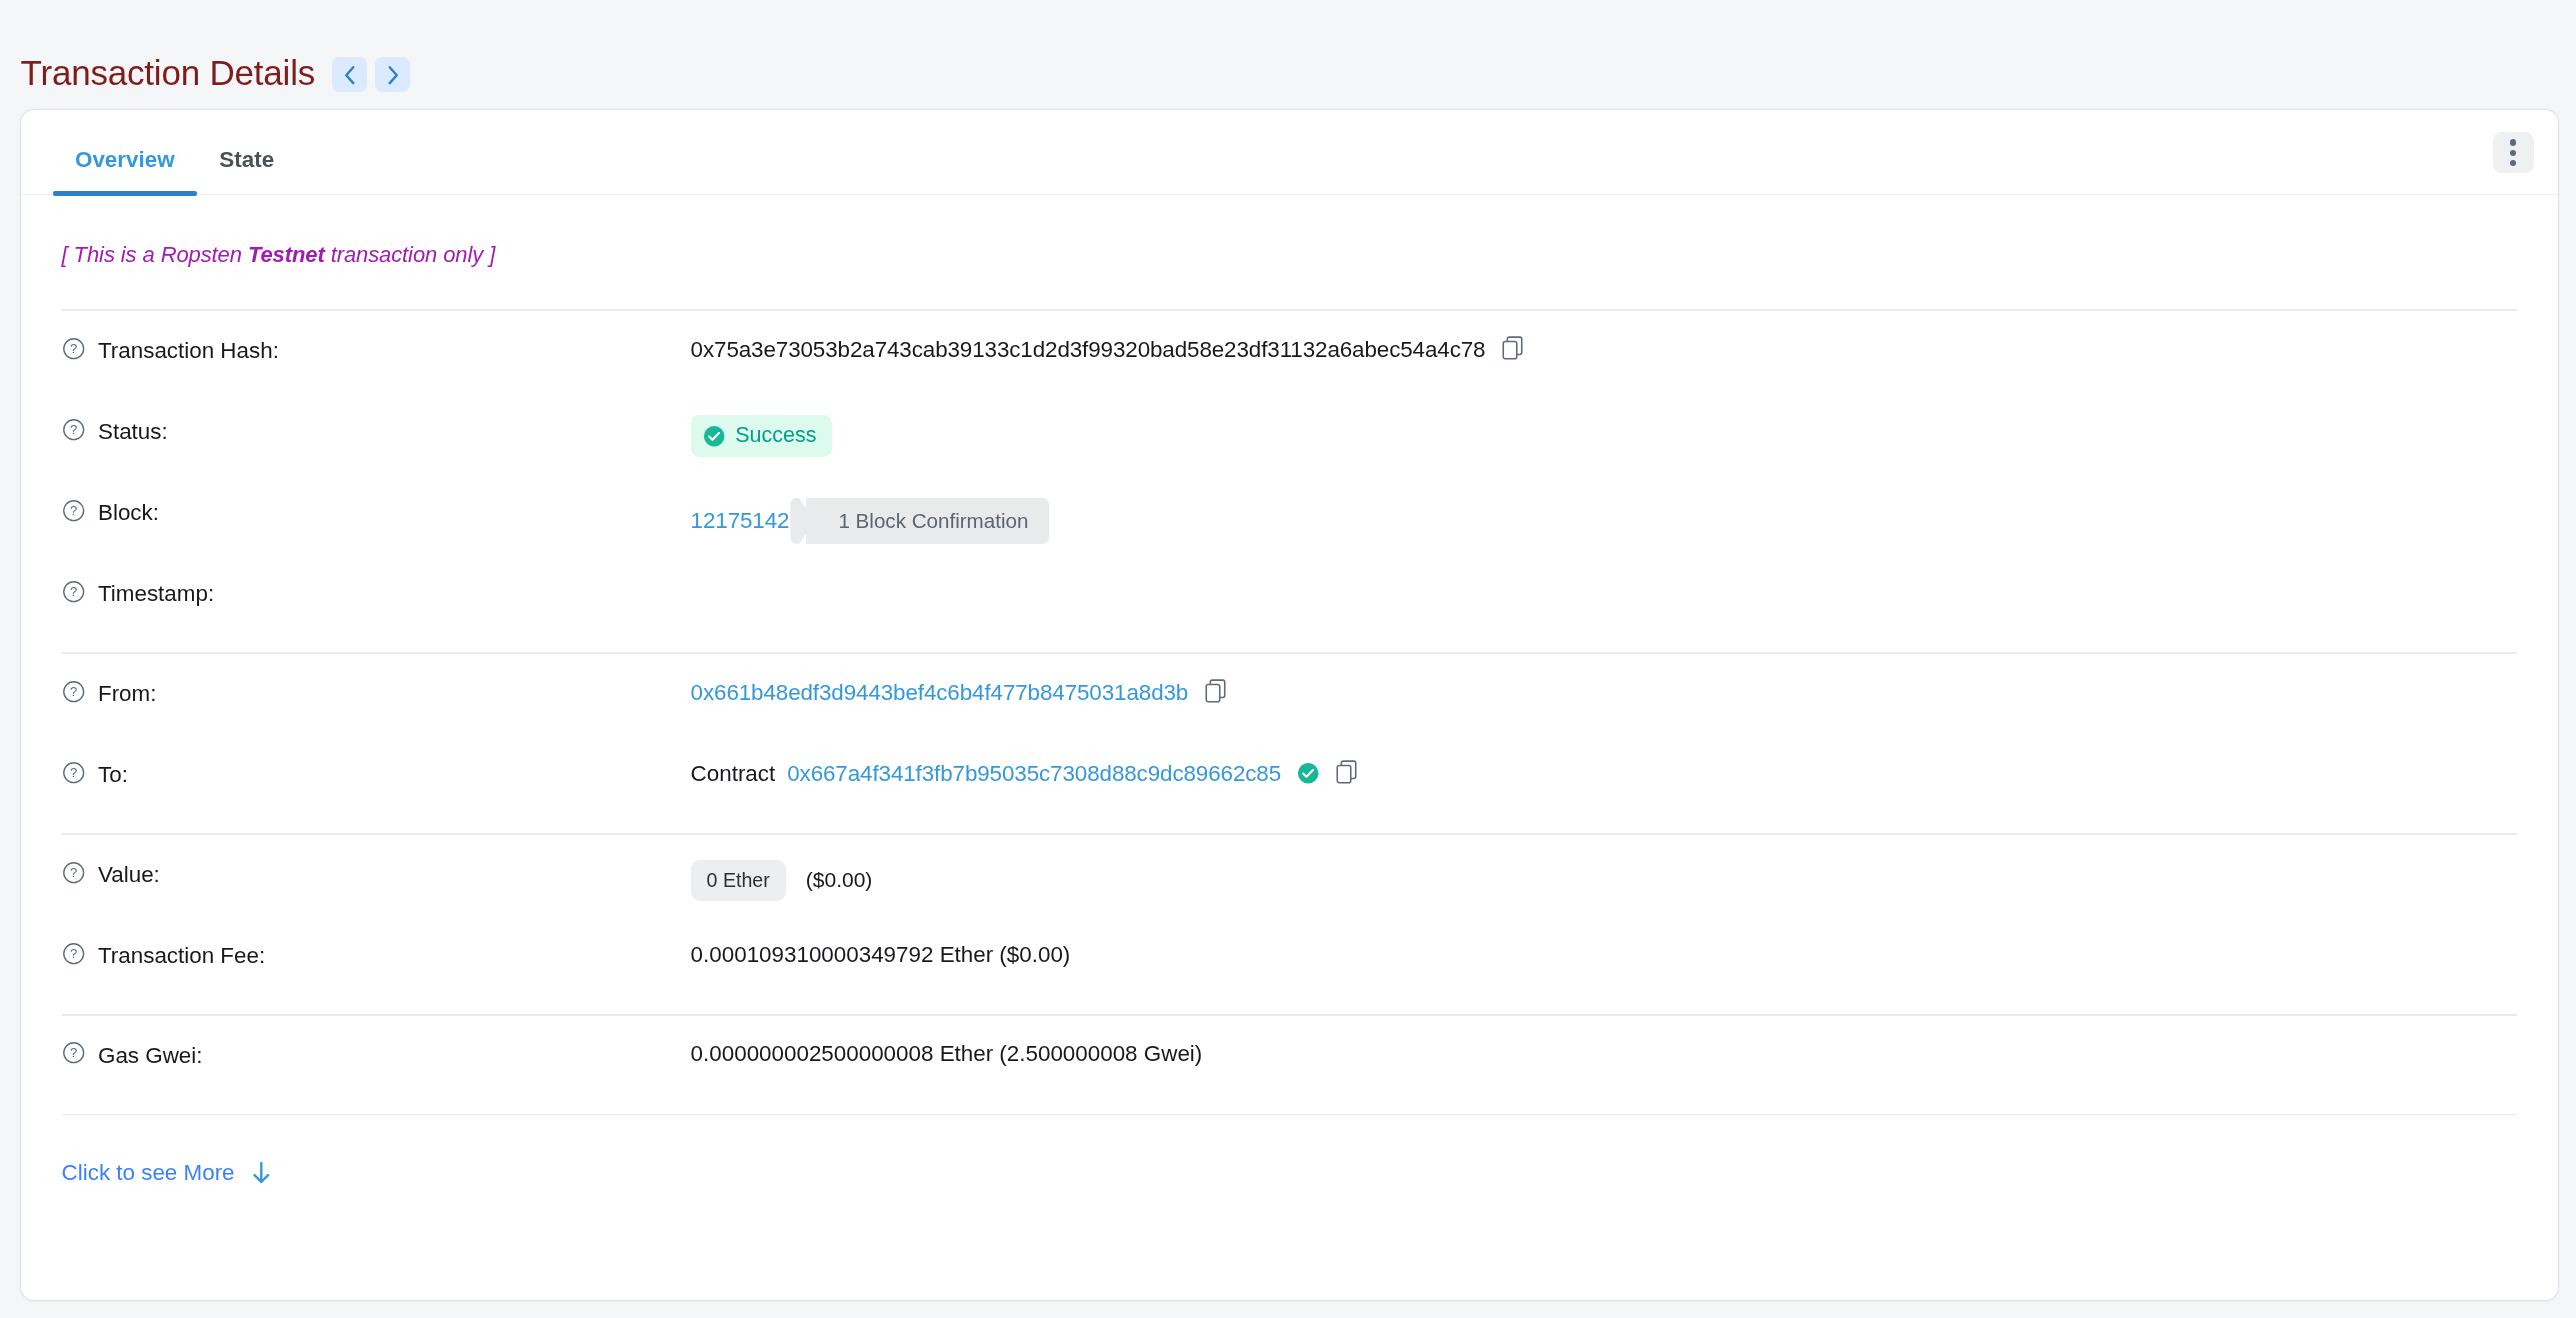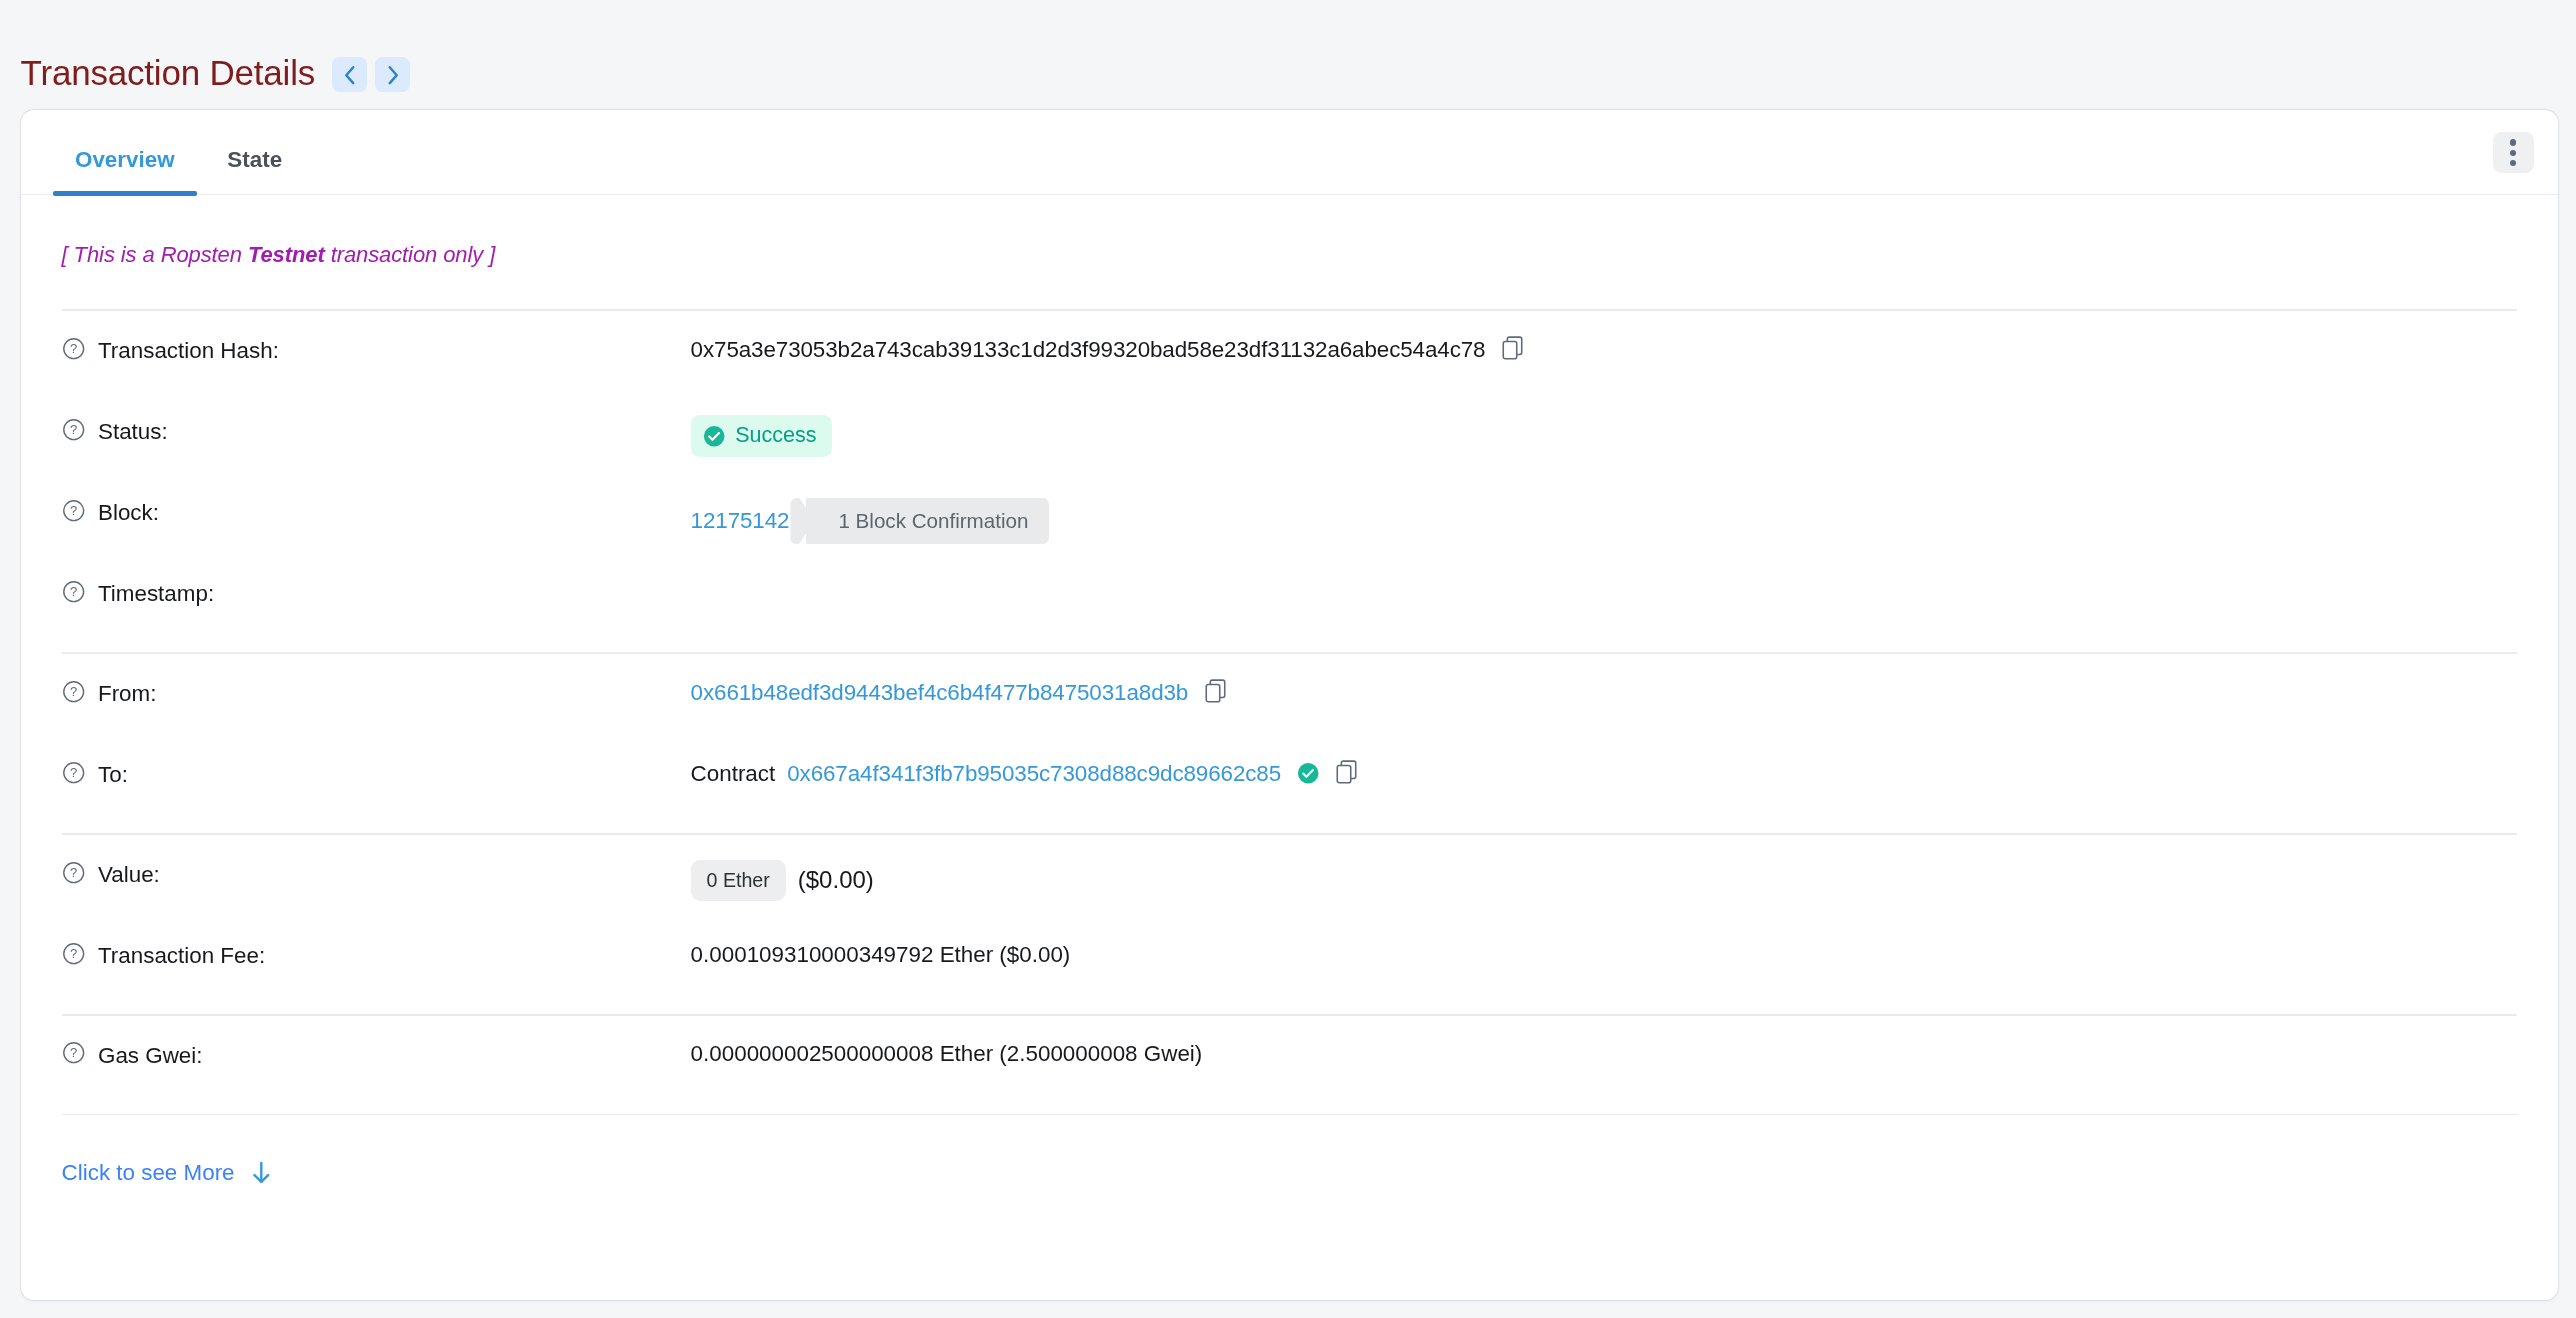--- a/index.html
+++ b/index.html
@@ -42,21 +42,21 @@
   }
 
   
   .tabs-row {
     height: 85px;
     border-bottom: 1.9px solid #edeef3;
     display: flex; align-items: flex-end;
     padding: 0 28px 0 32px;
     position: relative;
   }
-  .tabs { display: flex; align-items: flex-end; gap: 8px; height: 100%; }
+  .tabs { display: flex; align-items: flex-end; gap: 0; height: 100%; }
   .tab {
     font-size: 22.4px; font-weight: bold;
     padding: 0 22.4px 20.6px 22.4px;
     cursor: pointer; position: relative;
     white-space: nowrap;
   }
   .tab.active { color: #3498db; }
   .tab.active::after {
     content: ""; position: absolute;
     left: 0; right: 0; bottom: -1.9px; height: 4.7px;
@@ -144,21 +144,21 @@
     width: 20.6px; background: #e9eaec;
     clip-path: polygon(0 0, 0% 0, 0 50%, 0 100%, 0 100%);
   }
 
   
   .pill {
     background: #eceef0; color: #2c3135;
     font-size: 19.6px; padding: 8.4px 16px;
     border-radius: 9px; display: inline-flex; align-items: center;
   }
-  .pill-after { margin-left: 12px; font-size: 24px; }
+  .pill-after { margin-left: 20px; font-size: 21px; }
 
   .ts-icon { margin-right: 9.4px; display: flex; align-items: center; }
   .contract-word { margin-right: 12px; }
   .verified { margin-left: 16px; display: flex; align-items: center; }
 
   .more-row {
     display: flex; align-items: center; gap: 16px;
     padding: 45px 0 0 0;
   }
   .more-link { color: #3b82f6; font-size: 22.4px; cursor: pointer; text-decoration: none; }

